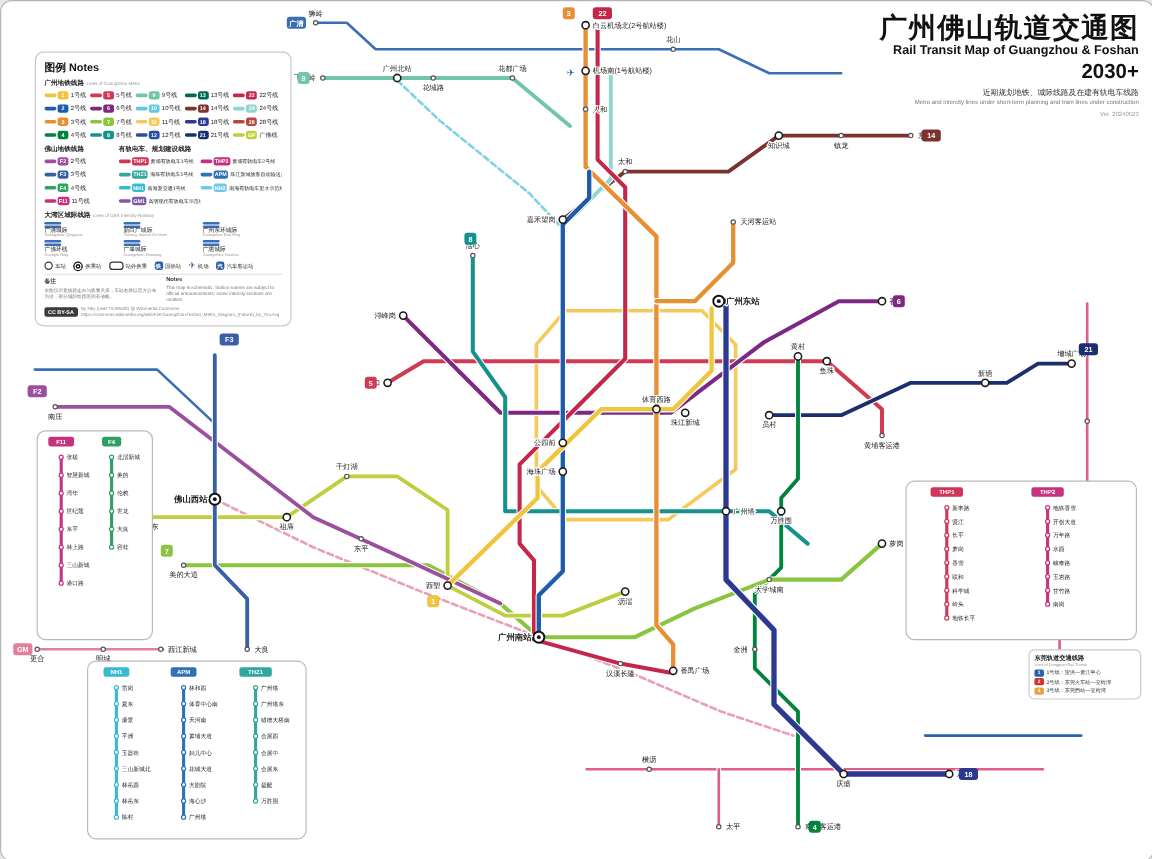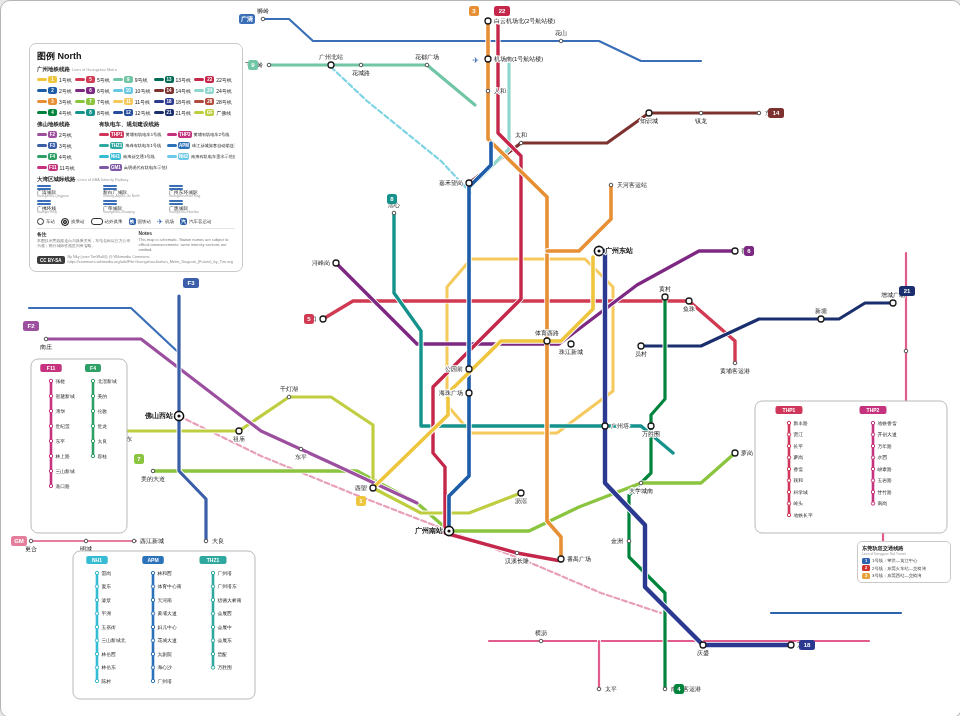--- a/index.html
+++ b/index.html
@@ -404,23 +404,31 @@
       <text x="96.5" y="411.8" font-size="4.8" fill="#222" paint-order="stroke" stroke="#fff" stroke-width="1.6">伦教</text>
       <circle cx="92" cy="425" r="1.7" fill="#fff" stroke="#2FA065" stroke-width="1"></circle>
       <text x="96.5" y="426.8" font-size="4.8" fill="#222" paint-order="stroke" stroke="#fff" stroke-width="1.6">世龙</text>
       <circle cx="92" cy="440" r="1.7" fill="#fff" stroke="#2FA065" stroke-width="1"></circle>
       <text x="96.5" y="441.8" font-size="4.8" fill="#222" paint-order="stroke" stroke="#fff" stroke-width="1.6">大良</text>
       <circle cx="92" cy="455" r="1.7" fill="#fff" stroke="#2FA065" stroke-width="1"></circle>
       <text x="96.5" y="456.8" font-size="4.8" fill="#222" paint-order="stroke" stroke="#fff" stroke-width="1.6">容桂</text>
       <text x="478" y="62" text-anchor="end" font-size="8" fill="#2C5FA8">✈</text>
     </svg>
 
+  <div class="titleblock">
+    <div class="t-zh">广州佛山轨道交通图</div>
+    <div class="t-en">Rail Transit Map of Guangzhou &amp; Foshan</div>
+    <div class="t-year">2030+</div>
+    <div class="t-sub-zh">近期规划地铁、城际线路及在建有轨电车线路</div>
+    <div class="t-sub-en">Metro and intercity lines under short-term planning and tram lines under construction</div>
+    <div class="t-ver">Ver. 20240523</div>
+  </div>
 
   <div class="legend">
-    <div class="lg-title">图例 North</div>
+    <div class="lg-title">图例 Notes</div>
     <div id="legend-sections">
         <div class="sec">
           <div class="sec-h">广州地铁线路<span class="sec-e">Lines of Guangzhou Metro</span></div>
           <div class="g-grid">
             <span class="it">
               <i class="sw" style="background: rgb(240, 197, 62);"></i>
               <span class="bdg" style="background: rgb(240, 197, 62);">1</span>
               <span class="lbl">1号线</span>
             </span>
             <span class="it">

